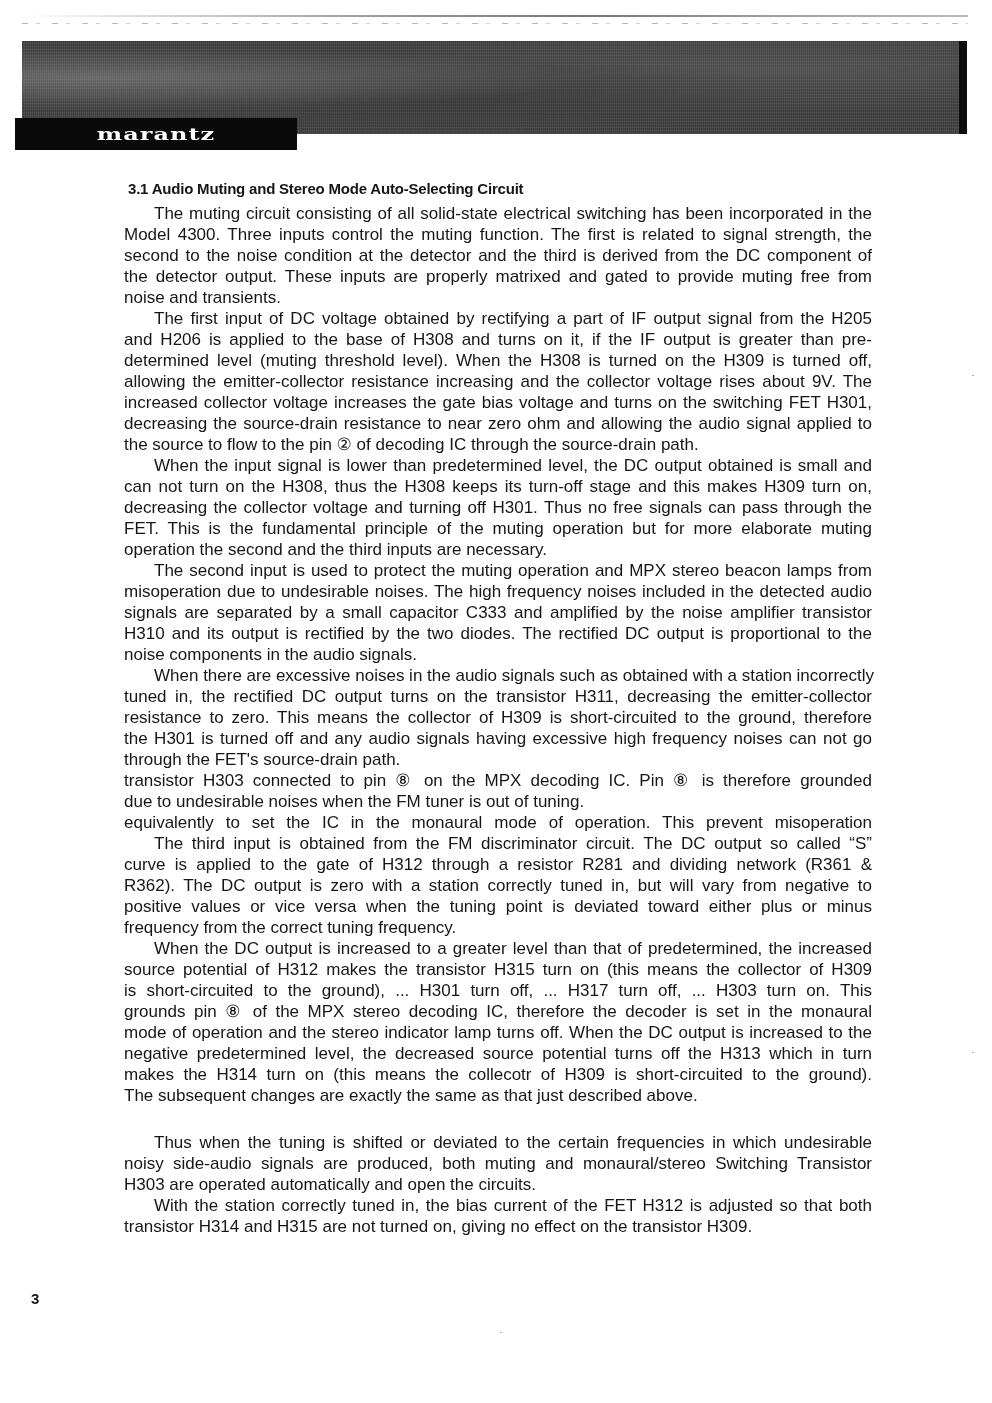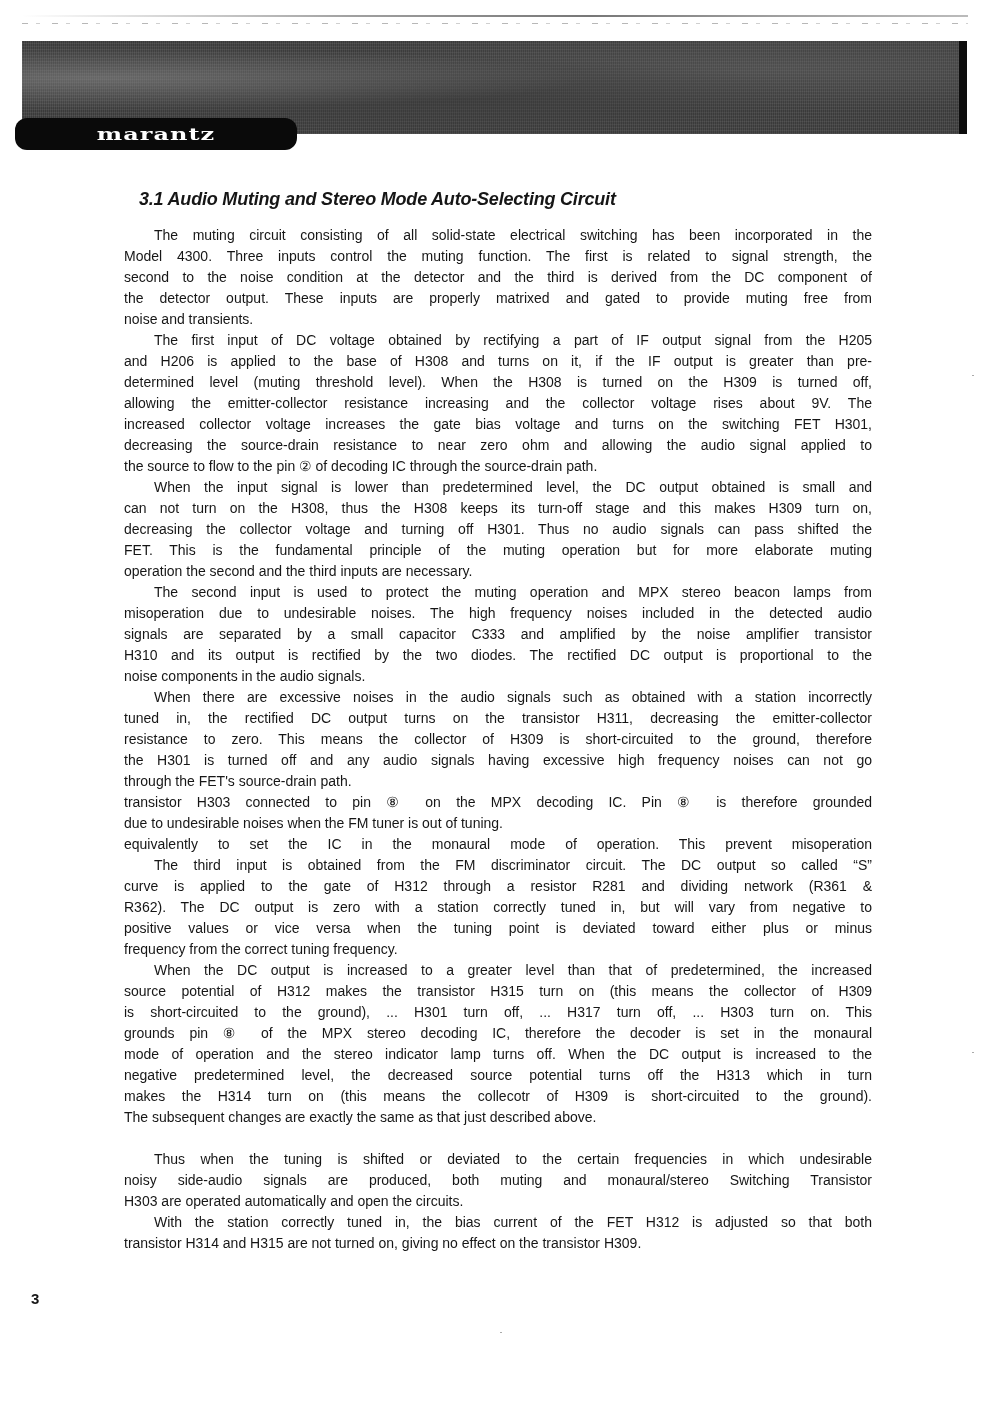--- a/index.html
+++ b/index.html
@@ -13,27 +13,27 @@
   .header-band { position: absolute; left: 22px; top: 41px; width: 945px; height: 93px;
     background:
       radial-gradient(ellipse at 8% 40%, rgba(140,140,140,.55), transparent 40%),
       radial-gradient(ellipse at 45% 60%, rgba(60,60,60,.6), transparent 50%),
       radial-gradient(ellipse at 80% 30%, rgba(110,110,110,.4), transparent 45%),
       repeating-linear-gradient(0deg, rgba(255,255,255,.06) 0 1px, transparent 1px 3px),
       repeating-linear-gradient(90deg, rgba(255,255,255,.07) 0 1px, transparent 1px 2px),
       #3a3a3a; }
   .header-band::after { content: ""; position: absolute; right: 0; top: 0; width: 8px; height: 100%; background: #0d0d0d; }
   .logo-box { position: absolute; left: 15px; top: 118px; width: 282px; height: 32px; background: #0a0a0a;
-    display: flex; align-items: center; justify-content: center; border-radius: 12px; }
+    display: flex; align-items: center; justify-content: center; }
   .logo-text { color: #ffffff; font-family: "DejaVu Serif", serif; font-weight: bold; font-size: 24px;
     letter-spacing: 1px; transform: scaleY(.72); line-height: 1; }
   .content { position: absolute; left: 124px; top: 174px; width: 748px; }
-  .heading { font-weight: bold; font-size: 18px; line-height: 21px; height: 21px; margin: 15px;
-    transform-origin: left; letter-spacing: -0.2px; font-style: italic; }
-  .line { font-size: 14px; line-height: 21px; height: 21px; white-space: nowrap;
+  .heading { font-weight: bold; font-size: 15px; line-height: 21px; height: 21px; margin: 4px;
+    transform-origin: left; letter-spacing: -0.2px; }
+  .line { font-size: 17px; line-height: 21px; height: 21px; white-space: nowrap;
     text-align: justify; text-align-last: justify; }
   .line.last { text-align-last: left; }
   .line.indent { padding-left: 30px; }
   .gap { height: 21px; }
   .page-number { position: absolute; left: 31px; top: 1290px; font-size: 15px; font-weight: bold; }
   .speck { position: absolute; width: 2px; height: 1px; background: #aaa; }
 </style>
 </head>
 <body>
 
@@ -62,21 +62,21 @@
     <div class="line">determined level (muting threshold level). When the H308 is turned on the H309 is turned off,</div>
     <div class="line">allowing the emitter-collector resistance increasing and the collector voltage rises about 9V. The</div>
     <div class="line">increased collector voltage increases the gate bias voltage and turns on the switching FET H301,</div>
     <div class="line">decreasing the source-drain resistance to near zero ohm and allowing the audio signal applied to</div>
     <div class="line last">the source to flow to the pin ② of decoding IC through the source-drain path.</div>
   </div>
 
   <div>
     <div class="line indent">When the input signal is lower than predetermined level, the DC output obtained is small and</div>
     <div class="line">can not turn on the H308, thus the H308 keeps its turn-off stage and this makes H309 turn on,</div>
-    <div class="line">decreasing the collector voltage and turning off H301. Thus no audio signals can pass shifted the</div>
+    <div class="line">decreasing the collector voltage and turning off H301. Thus no free signals can pass through the</div>
     <div class="line">FET. This is the fundamental principle of the muting operation but for more elaborate muting</div>
     <div class="line last">operation the second and the third inputs are necessary.</div>
   </div>
 
   <div>
     <div class="line indent">The second input is used to protect the muting operation and MPX stereo beacon lamps from</div>
     <div class="line">misoperation due to undesirable noises. The high frequency noises included in the detected audio</div>
     <div class="line">signals are separated by a small capacitor C333 and amplified by the noise amplifier transistor</div>
     <div class="line">H310 and its output is rectified by the two diodes. The rectified DC output is proportional to the</div>
     <div class="line last">noise components in the audio signals.</div>
@@ -110,21 +110,21 @@
     <div class="line">is short-circuited to the ground), ... H301 turn off, ... H317 turn off, ... H303 turn on. This</div>
     <div class="line">grounds pin ⑧ of the MPX stereo decoding IC, therefore the decoder is set in the monaural</div>
     <div class="line">mode of operation and the stereo indicator lamp turns off. When the DC output is increased to the</div>
     <div class="line">negative predetermined level, the decreased source potential turns off the H313 which in turn</div>
     <div class="line">makes the H314 turn on (this means the collecotr of H309 is short-circuited to the ground).</div>
     <div class="line last">The subsequent changes are exactly the same as that just described above.</div>
   </div>
 
   <div class="gap"></div>
 
-  <div style="">
+  <div style="margin-top:5px;">
     <div class="line indent">Thus when the tuning is shifted or deviated to the certain frequencies in which undesirable</div>
     <div class="line">noisy side-audio signals are produced, both muting and monaural/stereo Switching Transistor</div>
     <div class="line last">H303 are operated automatically and open the circuits.</div>
   </div>
 
   <div>
     <div class="line indent">With the station correctly tuned in, the bias current of the FET H312 is adjusted so that both</div>
     <div class="line last">transistor H314 and H315 are not turned on, giving no effect on the transistor H309.</div>
   </div>
 </div>

